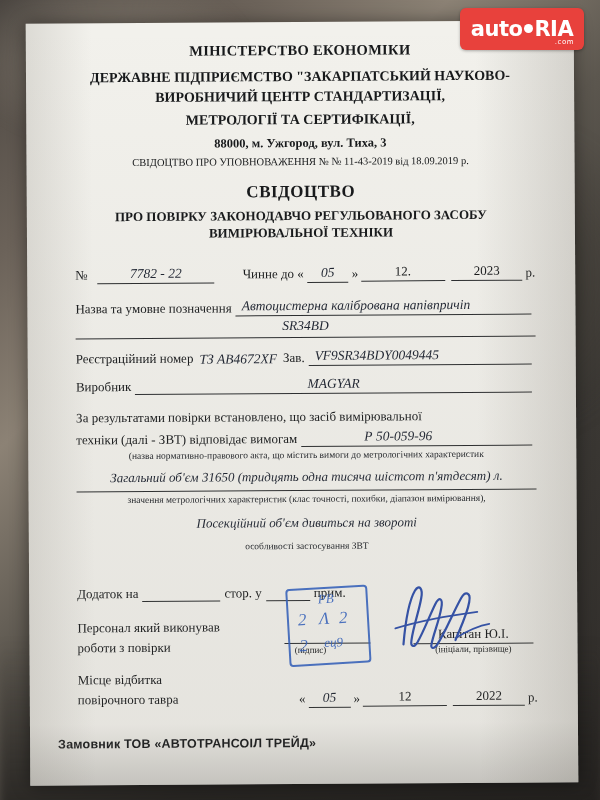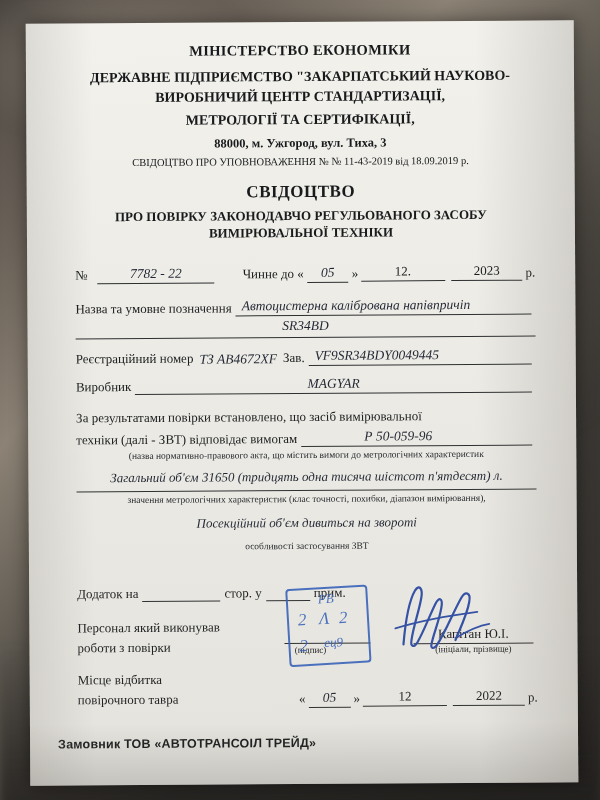--- a/index.html
+++ b/index.html
@@ -357,20 +357,26 @@
   }
 </style>
 </head>
 <body>
 
 <div class="photo">
   <div class="bg-blur-1"></div>
   <div class="bg-blur-2"></div>
   <div class="bg-blur-3"></div>
 
+  <div class="watermark">
+    <div class="wm-text">
+      <span>auto</span><span class="wm-dot"></span><span class="wm-ria">RIA</span>
+    </div>
+    <div class="wm-com">.com</div>
+  </div>
 
   <div class="paper">
     <div class="paper-shade"></div>
     <div class="content">
 
       <div class="t-center ministry">МІНІСТЕРСТВО ЕКОНОМІКИ</div>
       <div class="t-center org">ДЕРЖАВНЕ ПІДПРИЄМСТВО "ЗАКАРПАТСЬКИЙ НАУКОВО-</div>
       <div class="t-center org">ВИРОБНИЧИЙ ЦЕНТР СТАНДАРТИЗАЦІЇ,</div>
       <div class="t-center org2">МЕТРОЛОГІЇ ТА СЕРТИФІКАЦІЇ,</div>
       <div class="t-center addr">88000, м. Ужгород, вул. Тиха, 3</div>

